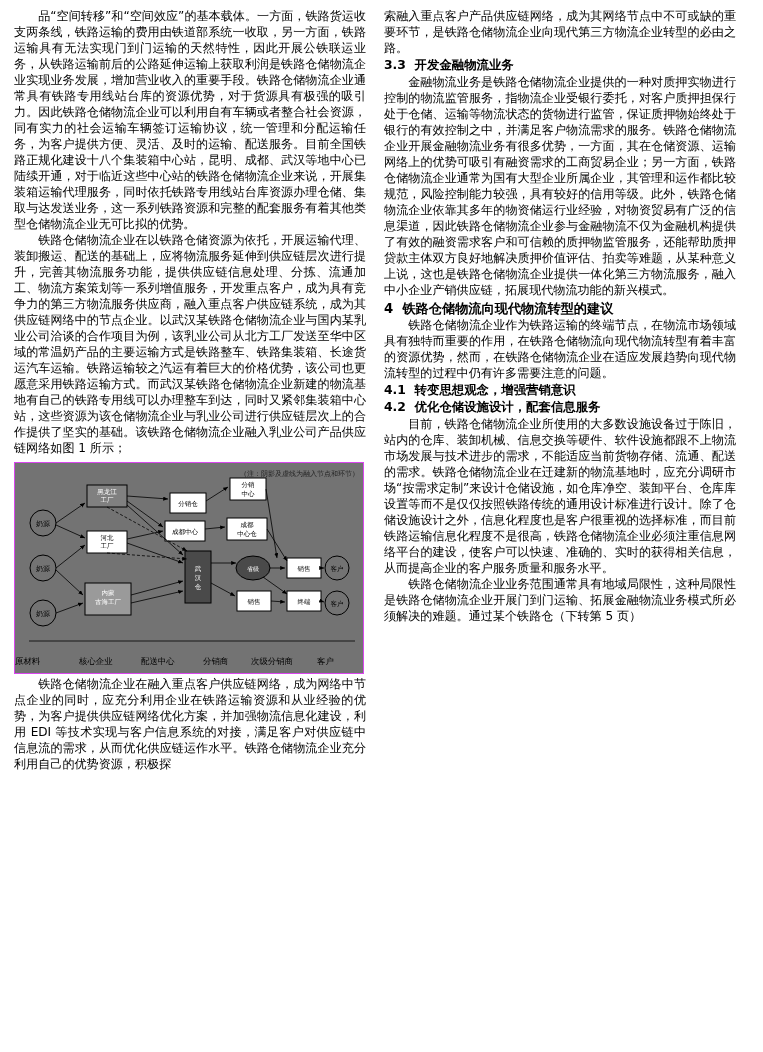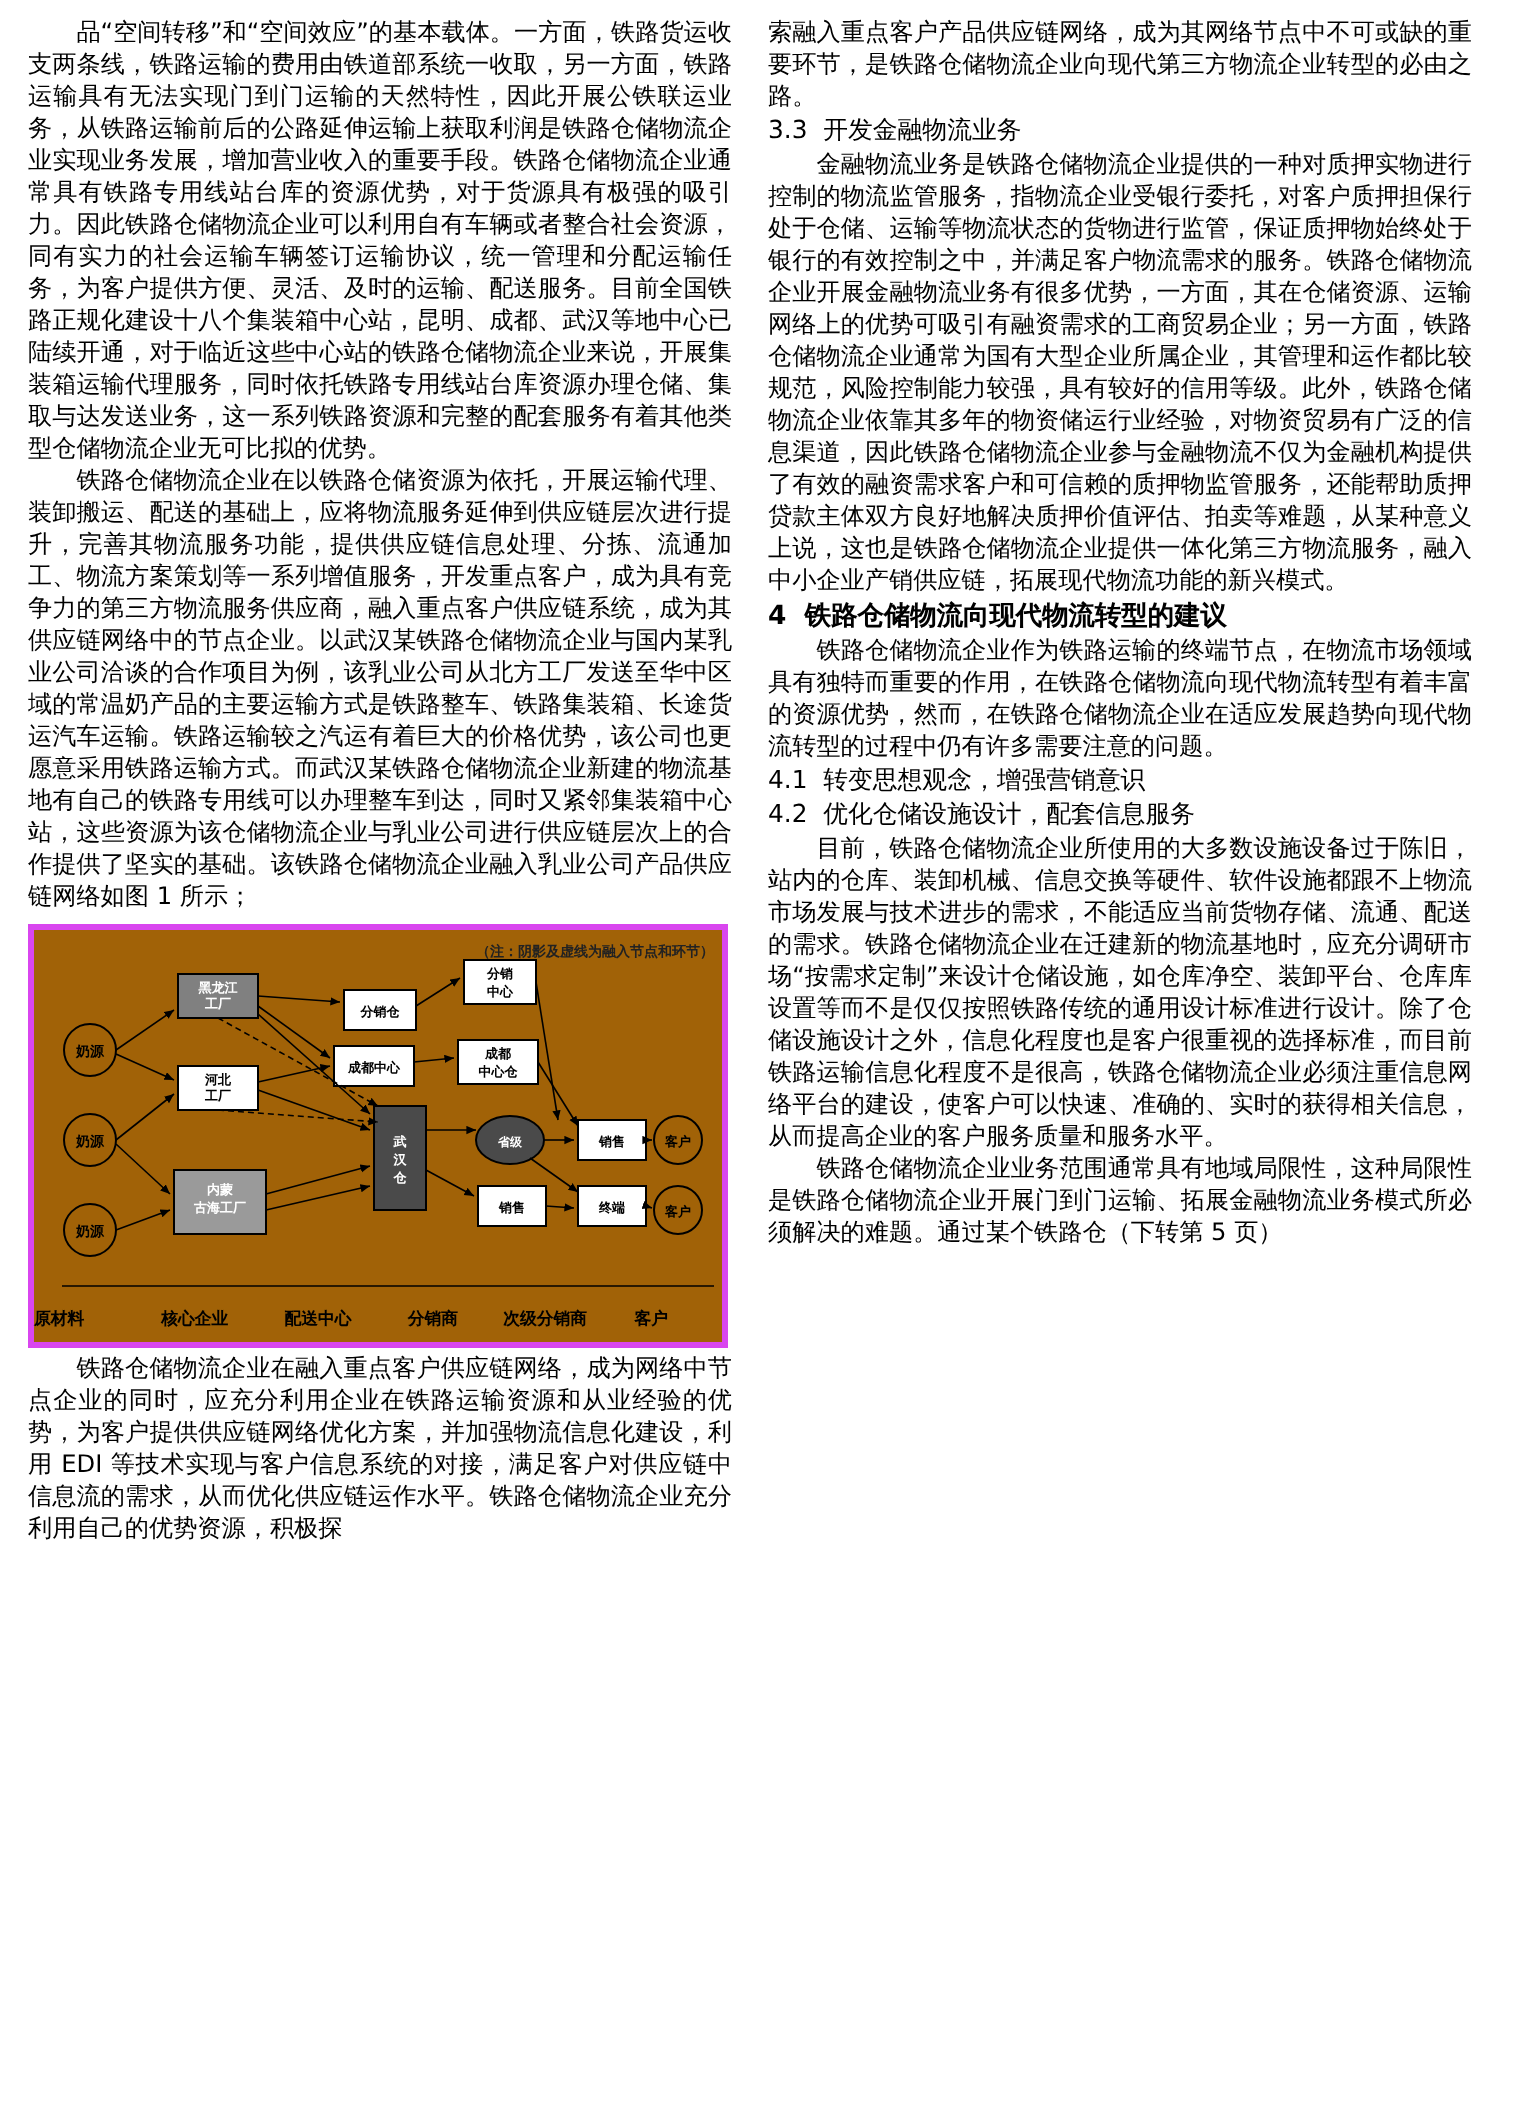--- a/index.html
+++ b/index.html
@@ -40,45 +40,44 @@
   p {
     margin: 0;
     text-indent: 2em;
   }
   p.noind {
     text-indent: 0;
   }
   h3.sec {
     margin: 1px 0 0 0;
     font-size: 12.4px;
-    font-weight: normal;
+    font-weight: bold;
     line-height: 16.5px;
     text-indent: 0;
   }
   h3.sec .num {
     letter-spacing: 0;
   }
   h2.sec-major {
     margin: 2px 0 0 0;
     font-size: 13.2px;
     font-weight: bold;
     line-height: 17px;
     text-indent: 0;
   }
   .figure {
     margin: 6px 0 2px 0;
   }
   .fig-box {
-    border: 3px solid #d946ef;
+    border: 1px solid #d946ef;
     width: 350px;
     height: 212px;
     box-sizing: border-box;
     position: relative;
-    background: #a16207;
-    font-weight: bold;
+    background: #737373;
   }
   .fig-note {
     position: absolute;
     right: 4px;
     top: 3px;
     font-size: 7px;
     color: #222;
   }
   .fig-caption {
     margin-top: 7px;

